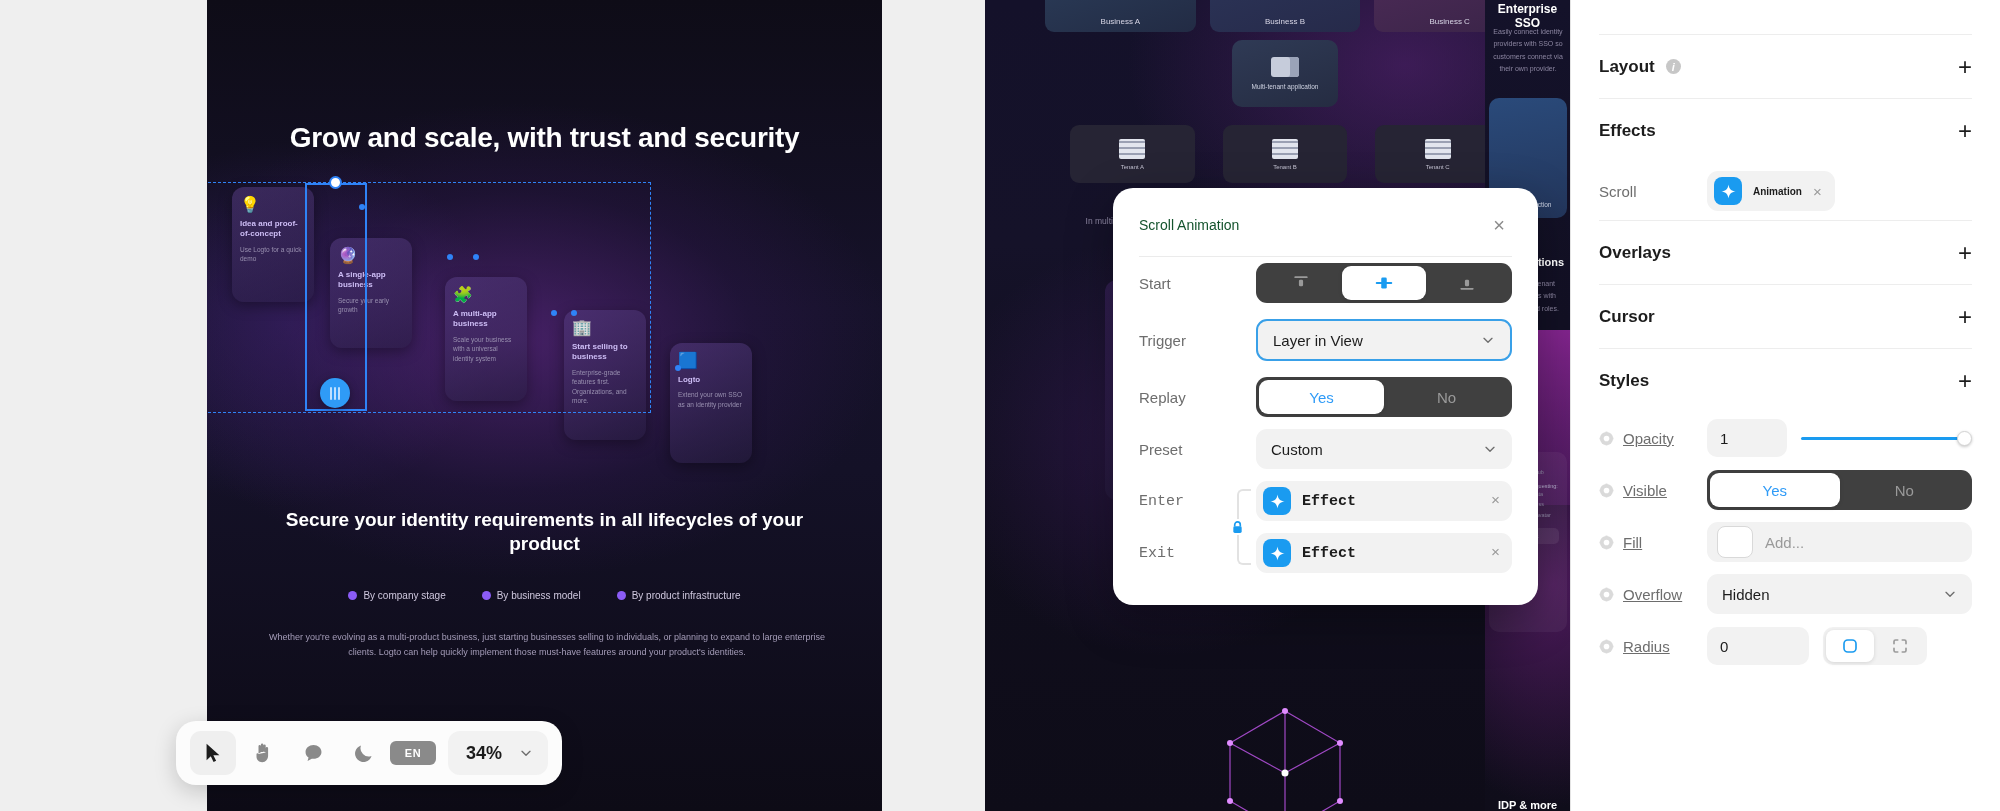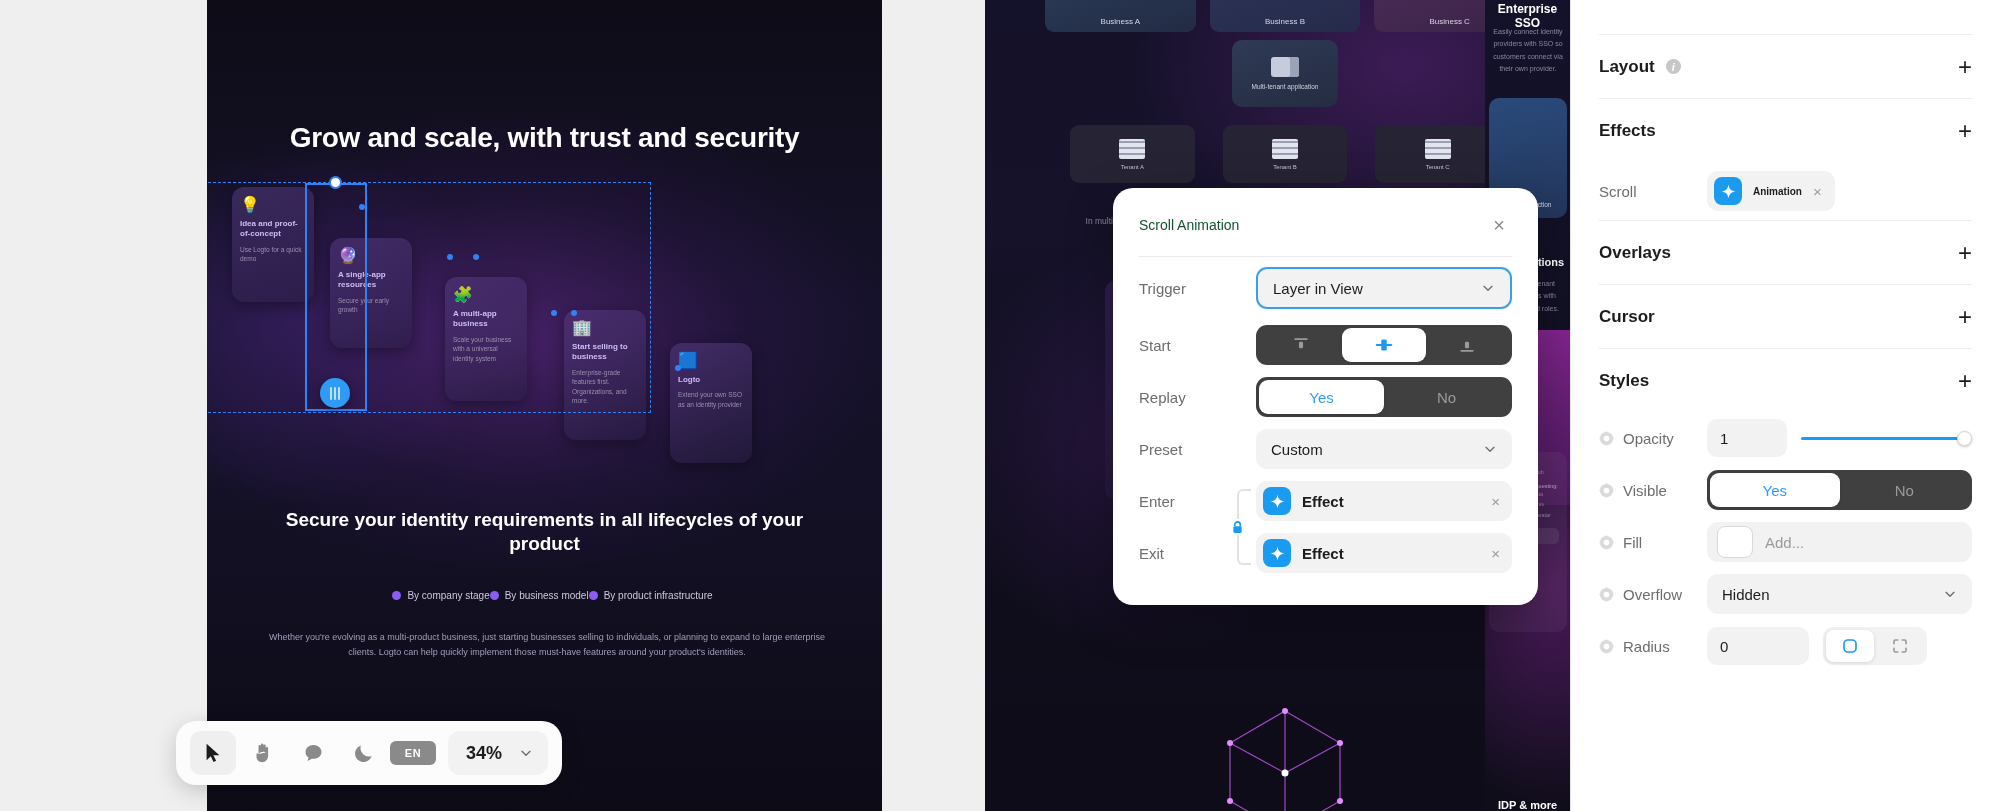--- a/index.html
+++ b/index.html
@@ -26,21 +26,21 @@
       linear-gradient(180deg,#0e0c17 0%, #16122a 38%, #141127 58%, #0d0b16 100%);
   }
   .ab1-title {
     position:absolute; top:122px; left:0; width:100%;
     text-align:center; color:#fff; font-size:28px; font-weight:700; letter-spacing:-0.3px;
   }
   .ab1-sub {
     position:absolute; top:508px; left:50px; width:575px;
     text-align:center; color:#fff; font-size:19px; font-weight:700; line-height:1.25;
   }
-  .ab1-chips { position:absolute; top:590px; left:8px; width:100%; display:flex; justify-content:center; }
+  .ab1-chips { position:absolute; top:590px; left:0; width:100%; display:flex; justify-content:center; gap:36px; }
   .chip { display:flex; align-items:center; gap:6px; color:#cfc8de; font-size:10px; }
   .chip i { width:9px; height:9px; border-radius:50%; background:#8b5cf6; display:inline-block; }
   .ab1-para {
     position:absolute; top:630px; left:60px; width:560px;
     text-align:center; color:#a49cb8; font-size:9px; line-height:1.65;
   }
 
   
   .fcard { position:absolute; border-radius:12px; padding:10px 8px;
            background:linear-gradient(160deg, rgba(86,60,130,0.55), rgba(40,30,66,0.5));
@@ -171,21 +171,21 @@
   .rpanel { position:absolute; right:0; top:0; width:430px; height:811px; background:#fff;
             border-left:1px solid #e4e4e4; overflow:hidden; }
   .sec { display:flex; align-items:center; justify-content:space-between; padding:0 28px; height:63px; }
   .sec-l { display:flex; align-items:center; gap:11px; }
   .sec-t { font-size:17px; font-weight:700; color:#1c1c1c; }
   .info { width:15px; height:15px; border-radius:50%; background:#c7c7c7; color:#fff; font-size:11px;
           font-weight:700; display:flex; align-items:center; justify-content:center; font-style:italic; }
   .plus { font-size:24px; color:#1c1c1c; line-height:1; cursor:pointer; }
   .hr { height:1px; background:#ededed; margin:0 28px; }
   .prow { display:flex; align-items:center; padding:0 28px; height:52px; }
-  .prow .plbl { width:108px; color:#6d6d6d; font-size:15px; display:flex; align-items:center; gap:9px; flex:none; }
+  .prow .plbl { width:108px; color:#6d6d6d; font-size:15px; display:flex; align-items:center; gap:9px; flex:none;text-decoration:underline; }
   .kf { width:15px; height:15px; flex:none; }
   .pctl { flex:1; display:flex; align-items:center; gap:14px; }
   .numbox { width:80px; height:38px; border-radius:10px; background:#f2f2f2; display:flex; align-items:center;
             padding:0 13px; font-size:15px; color:#1c1c1c; }
   .slider { flex:1; position:relative; height:16px; display:flex; align-items:center; }
   .slider .tr { flex:1; height:3px; background:#1a9bf0; border-radius:2px; }
   .slider .kn { width:15px; height:15px; border-radius:50%; background:#fff; border:1px solid #d4d4d4;
                 box-shadow:0 1px 3px rgba(0,0,0,.22); margin-left:-4px; }
   .swatch { width:36px; height:32px; border-radius:8px; background:#fff; border:1.5px solid #d9d9d9; flex:none; }
   .fillbox { height:40px; border-radius:11px; background:#f2f2f2; display:flex; align-items:center;
@@ -213,21 +213,21 @@
 
       <div class="ab1-title">Grow and scale, with trust and security</div>
 
       <div class="fcard" style="left:25px; top:187px; width:82px; height:115px;">
         <span class="ficon">💡</span>
         <div class="ftitle">Idea and proof-of-concept</div>
         <div class="fdesc">Use Logto for a quick demo</div>
       </div>
       <div class="fcard" style="left:123px; top:238px; width:82px; height:110px;">
         <span class="ficon">🔮</span>
-        <div class="ftitle">A single-app resources</div>
+        <div class="ftitle">A single-app business</div>
         <div class="fdesc">Secure your early growth</div>
       </div>
       <div class="fcard" style="left:238px; top:277px; width:82px; height:124px;">
         <span class="ficon">🧩</span>
         <div class="ftitle">A multi-app business</div>
         <div class="fdesc">Scale your business with a universal identity system</div>
       </div>
       <div class="fcard" style="left:357px; top:310px; width:82px; height:130px;">
         <span class="ficon">🏢</span>
         <div class="ftitle">Start selling to business</div>
@@ -397,32 +397,20 @@
         </svg>
       </div>
     </div>
 
     <div class="dialog">
       <div class="dlg-head">
         <div class="dlg-title">Scroll Animation</div>
         <div class="dlg-x">×</div>
       </div>
       <div class="dlg-div"></div>
-
-      <div class="row" style="height:62px;">
-        <div class="lbl">Trigger</div>
-        <div class="ctl">
-          <div class="select focus">
-            <span>Layer in View</span>
-            <svg width="16" height="16" viewBox="0 0 24 24">
-              <path d="M6 9.5 L12 15.5 L18 9.5" stroke="#6d6d6d" stroke-width="2" fill="none" stroke-linecap="round" stroke-linejoin="round"></path>
-            </svg>
-          </div>
-        </div>
-      </div>
 
       <div class="row">
         <div class="lbl">Start</div>
         <div class="ctl">
           <div class="seg">
             <div>
               <svg width="20" height="20" viewBox="0 0 24 24">
                 <rect x="4" y="4" width="16" height="2" rx="1" fill="#9a9a9a"></rect>
                 <rect x="9.5" y="8" width="5" height="8" rx="1.5" fill="#9a9a9a"></rect>
               </svg>
@@ -436,20 +424,32 @@
             <div>
               <svg width="20" height="20" viewBox="0 0 24 24">
                 <rect x="9.5" y="8" width="5" height="8" rx="1.5" fill="#9a9a9a"></rect>
                 <rect x="4" y="18" width="16" height="2" rx="1" fill="#9a9a9a"></rect>
               </svg>
             </div>
           </div>
         </div>
       </div>
 
+      <div class="row" style="height:62px;">
+        <div class="lbl">Trigger</div>
+        <div class="ctl">
+          <div class="select focus">
+            <span>Layer in View</span>
+            <svg width="16" height="16" viewBox="0 0 24 24">
+              <path d="M6 9.5 L12 15.5 L18 9.5" stroke="#6d6d6d" stroke-width="2" fill="none" stroke-linecap="round" stroke-linejoin="round"></path>
+            </svg>
+          </div>
+        </div>
+      </div>
+
       <div class="row">
         <div class="lbl">Replay</div>
         <div class="ctl">
           <div class="seg">
             <div class="on">Yes</div>
             <div>No</div>
           </div>
         </div>
       </div>
 
@@ -458,21 +458,21 @@
         <div class="ctl">
           <div class="select">
             <span>Custom</span>
             <svg width="16" height="16" viewBox="0 0 24 24">
               <path d="M6 9.5 L12 15.5 L18 9.5" stroke="#6d6d6d" stroke-width="2" fill="none" stroke-linecap="round" stroke-linejoin="round"></path>
             </svg>
           </div>
         </div>
       </div>
 
-      <div style="position:relative;">
+      <div style="position:relative;font-family:Liberation Mono, monospace;">
         <div class="bracket"></div>
         <div class="lockbox">
           <svg width="13" height="15" viewBox="0 0 14 16">
             <path d="M4 7V5a3 3 0 0 1 6 0v2" stroke="#1a9bf0" stroke-width="1.8" fill="none"></path>
             <rect x="2.5" y="6.6" width="9" height="7.4" rx="1.6" fill="#1a9bf0"></rect>
           </svg>
         </div>
 
         <div class="row">
           <div class="lbl">Enter</div>

